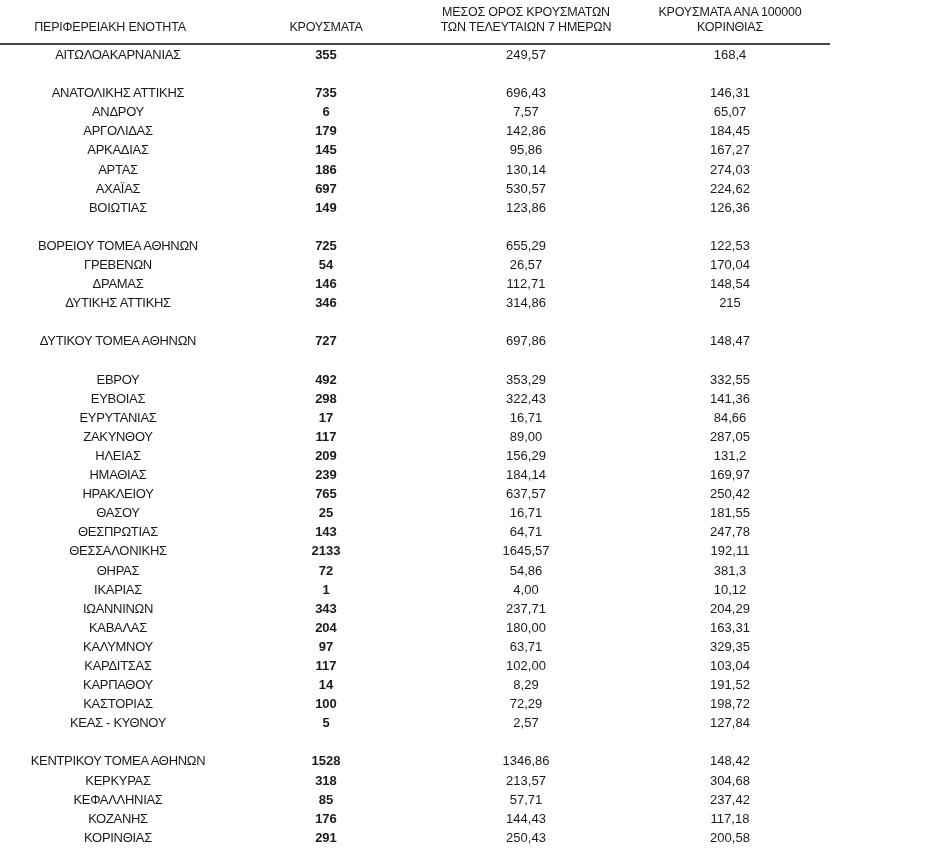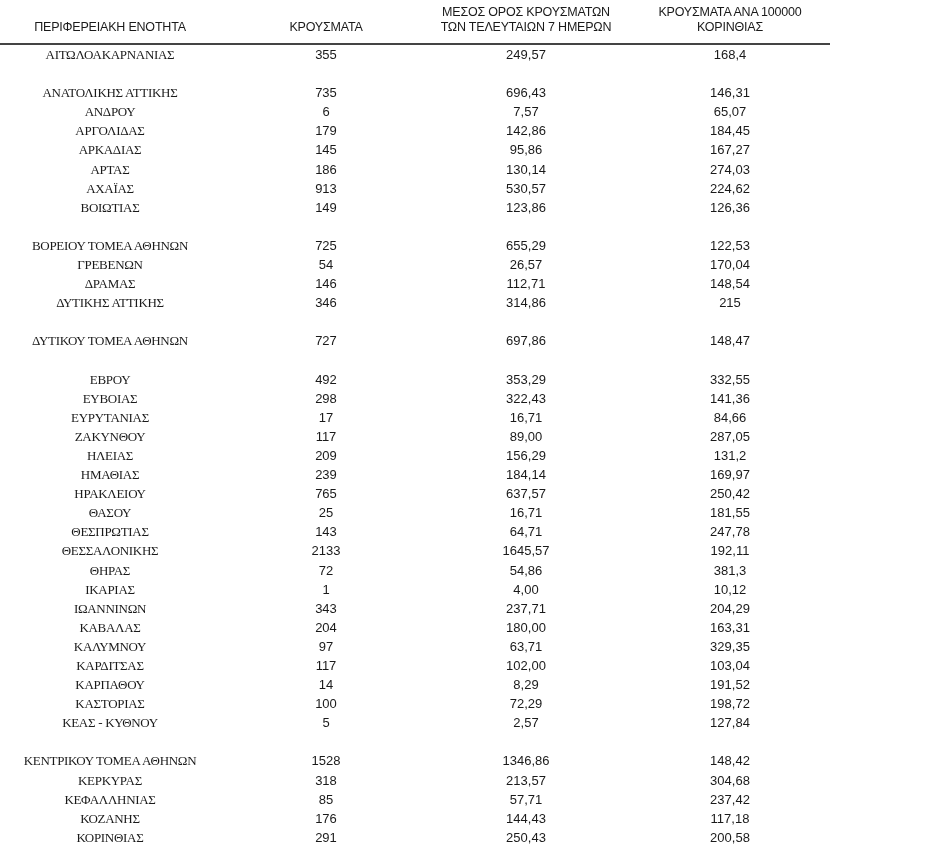--- a/index.html
+++ b/index.html
@@ -48,22 +48,22 @@
       font-size: 13px;
       line-height: 19px;
     }
     .row.blank { height: 19.1px; }
     .cell {
       position: absolute;
       top: 0;
       text-align: center;
       white-space: nowrap;
     }
-    .c1 { left: 0; width: 220px; letter-spacing: -0.3px; font-family: Liberation Serif, serif; }
-    .c2 { left: 270px; width: 112px; }
+    .c1 { left: 8px; width: 220px; letter-spacing: -0.3px; }
+    .c2 { left: 270px; width: 112px; font-weight: bold; }
     .c3 { left: 430px; width: 192px; }
     .c4 { left: 630px; width: 200px; }
   </style>
 </head>
 <body>
 
 <div class="table">
   <div class="header">
     <div class="hcell h1">
       <div>ΠΕΡΙΦΕΡΕΙΑΚΗ ΕΝΟΤΗΤΑ</div>
@@ -113,21 +113,21 @@
         <div class="cell c4">167,27</div>
       </div>
       <div class="row">
         <div class="cell c1">ΑΡΤΑΣ</div>
         <div class="cell c2">186</div>
         <div class="cell c3">130,14</div>
         <div class="cell c4">274,03</div>
       </div>
       <div class="row">
         <div class="cell c1">ΑΧΑΪΑΣ</div>
-        <div class="cell c2">913</div>
+        <div class="cell c2">697</div>
         <div class="cell c3">530,57</div>
         <div class="cell c4">224,62</div>
       </div>
       <div class="row">
         <div class="cell c1">ΒΟΙΩΤΙΑΣ</div>
         <div class="cell c2">149</div>
         <div class="cell c3">123,86</div>
         <div class="cell c4">126,36</div>
       </div>
       <div class="row blank"></div>

